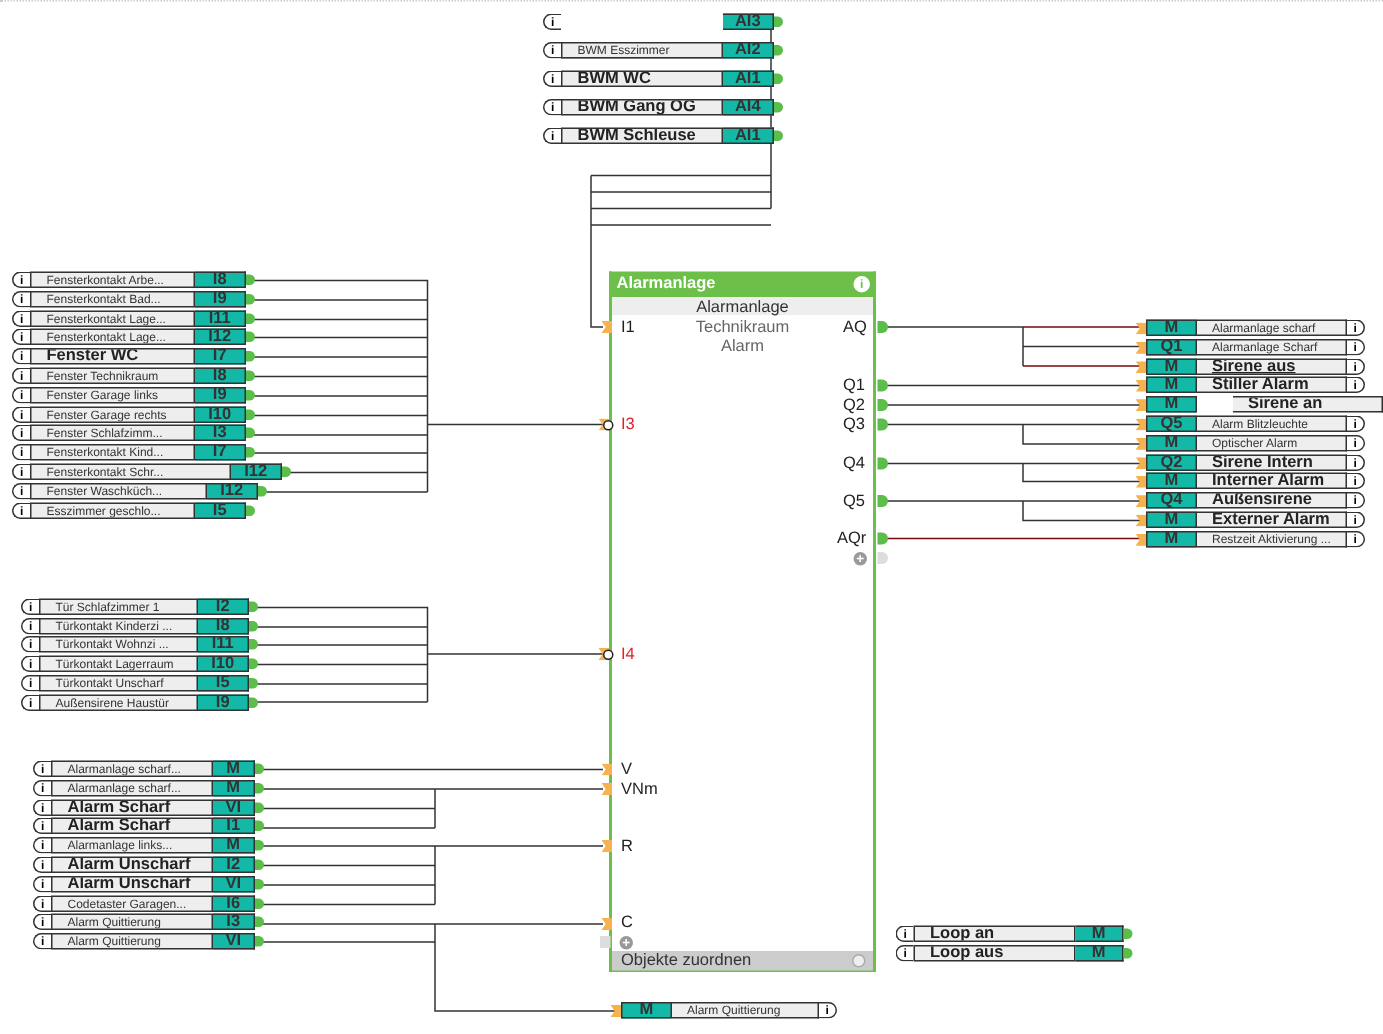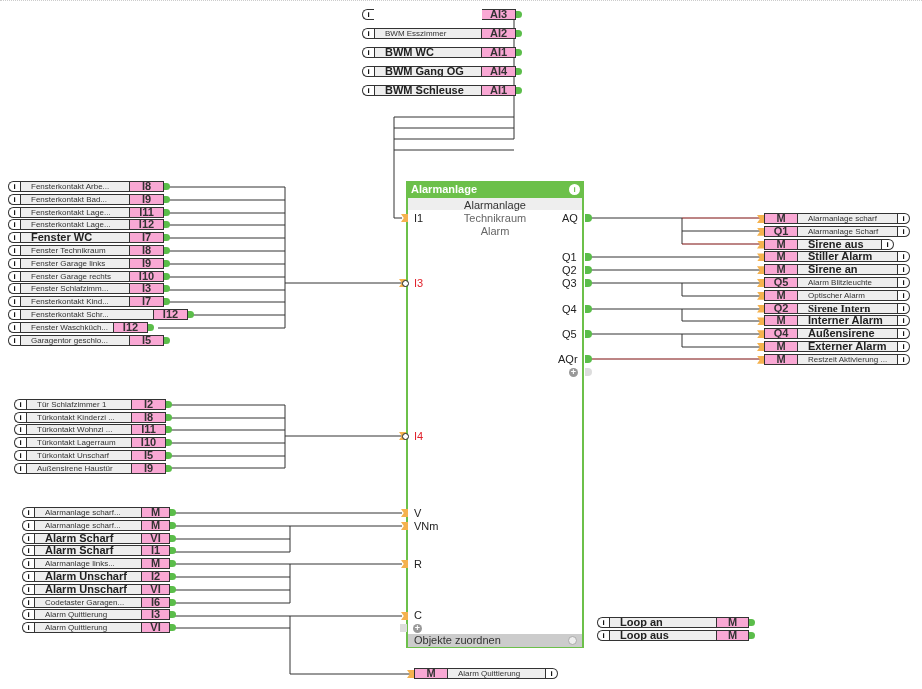--- a/index.html
+++ b/index.html
@@ -3,21 +3,21 @@
 <meta charset="utf-8">
 <style>
   html,body{margin:0;padding:0;background:#fff;}
   body{width:922px;height:689px;position:relative;overflow:hidden;font-family:"Liberation Sans",sans-serif;}
   .topline{position:absolute;left:0;top:0;width:922px;height:1px;border-top:1px dotted #ccc;}
   svg.wires{position:absolute;left:0;top:0;width:922px;height:689px;}
   .obj{position:absolute;height:11px;display:flex;align-items:stretch;font-size:8px;color:#333;}
   .obj .info{width:12px;height:11px;box-sizing:border-box;border:1px solid #333;border-right:none;border-radius:6px 0 0 6px;background:#fff;display:flex;align-items:center;justify-content:center;font-weight:bold;font-size:8px;color:#000;}
   .obj .name{box-sizing:border-box;border:1px solid #333;background:#eee;padding-left:10px;white-space:nowrap;overflow:hidden;line-height:9px;display:flex;align-items:center;}
   .obj .name.big{font-size:11px;font-weight:bold;color:#222;}
-  .obj .addr{box-sizing:border-box;border:1px solid #333;border-left:none;background:#f9a8d4;text-align:center;font-size:11px;font-weight:bold;line-height:9px;display:flex;align-items:center;justify-content:center;}
+  .obj .addr{box-sizing:border-box;border:1px solid #333;border-left:none;background:#14b8a6;text-align:center;font-size:11px;font-weight:bold;line-height:9px;display:flex;align-items:center;justify-content:center;}
   .obj .pin{width:6px;height:7px;margin-top:2px;background:#5bbd4a;border-radius:0 4px 4px 0;}
   .obj.right .info{border-radius:0 6px 6px 0;border:1px solid #333;border-left:none;}
   .obj.right .name{border-left:none;}
   .obj.right .addr{border-left:1px solid #333;}
   .block{position:absolute;left:406px;top:181px;width:178px;height:467px;border:2px solid #6cc04a;border-top:none;box-sizing:border-box;background:#fff;}
   .block-head{position:absolute;left:406px;top:181px;width:178px;height:17px;background:#6cc04a;color:#fff;font-weight:bold;font-size:11px;line-height:17px;padding-left:5px;box-sizing:border-box;}
   .block-info{position:absolute;right:4px;top:3px;width:11px;height:11px;border-radius:50%;background:#fff;color:#6cc04a;font-size:8px;text-align:center;line-height:11px;font-weight:bold;}
   .block-sub{position:absolute;left:408px;top:198px;width:174px;height:12px;background:#eee;}
   .desc{position:absolute;left:408px;width:174px;text-align:center;font-size:11px;color:#666;}
   .desc.first{color:#333;}
@@ -156,27 +156,27 @@
       <span class="pin"></span>
     </div>
     <div class="obj" style="left: 8px; top: 309px;">
       <span class="info">i</span>
       <span class="name" style="width: 134px;">Fensterkontakt  Schr...</span>
       <span class="addr" style="width: 34px;">I12</span>
       <span class="pin"></span>
     </div>
     <div class="obj" style="left: 8px; top: 321.8px;">
       <span class="info">i</span>
-      <span class="name" style="width: 94px;">Fenster  Waschküch...</span>
+      <span class="name" style="width: 118px;">Fenster  Waschküch...</span>
       <span class="addr" style="width: 34px;">I12</span>
       <span class="pin"></span>
     </div>
     <div class="obj" style="left: 8px; top: 334.6px;">
       <span class="info">i</span>
-      <span class="name" style="width: 110px;">Garagentor  geschlo...</span>
+      <span class="name" style="width: 110px;">Esszimmer  geschlo...</span>
       <span class="addr" style="width: 34px;">I5</span>
       <span class="pin"></span>
     </div>
   </div>
 <div id="door-objs">
     <div class="obj" style="left: 14px; top: 399px;">
       <span class="info">i</span>
       <span class="name" style="width: 106px;">Tür  Schlafzimmer 1</span>
       <span class="addr" style="width: 34px;">I2</span>
       <span class="pin"></span>
@@ -283,51 +283,51 @@
     </div>
     <div class="obj right" style="left: 757px; top: 225.8px;">
       <span class="inpin" style="position: relative; margin-top: 2px;"></span>
       <span class="addr" style="width: 34px;">Q1</span>
       <span class="name" style="width: 100px;">Alarmanlage Scharf</span>
       <span class="info">i</span>
     </div>
     <div class="obj right" style="left: 757px; top: 238.6px;">
       <span class="inpin" style="position: relative; margin-top: 2px;"></span>
       <span class="addr" style="width: 34px;">M</span>
-      <span class="name big" style="width: 84px; text-decoration: underline;">Sirene aus</span>
+      <span class="name big" style="width: 100px; text-decoration: underline;">Sirene aus</span>
       <span class="info">i</span>
     </div>
     <div class="obj right" style="left: 757px; top: 251.4px;">
       <span class="inpin" style="position: relative; margin-top: 2px;"></span>
       <span class="addr" style="width: 34px;">M</span>
       <span class="name big" style="width: 100px;">Stiller Alarm</span>
       <span class="info">i</span>
     </div>
     <div class="obj right" style="left: 757px; top: 264.2px;">
       <span class="inpin" style="position: relative; margin-top: 2px;"></span>
       <span class="addr" style="width: 34px;">M</span>
-      <span class="name big" style="width: 100px;">Sirene an</span>
+      <span class="name big" style="width: 100px; margin-left: 24px;">Sirene an</span>
       <span class="info">i</span>
     </div>
     <div class="obj right" style="left: 757px; top: 277px;">
       <span class="inpin" style="position: relative; margin-top: 2px;"></span>
       <span class="addr" style="width: 34px;">Q5</span>
       <span class="name" style="width: 100px;">Alarm Blitzleuchte</span>
       <span class="info">i</span>
     </div>
     <div class="obj right" style="left: 757px; top: 289.8px;">
       <span class="inpin" style="position: relative; margin-top: 2px;"></span>
       <span class="addr" style="width: 34px;">M</span>
       <span class="name" style="width: 100px;">Optischer Alarm</span>
       <span class="info">i</span>
     </div>
     <div class="obj right" style="left: 757px; top: 302.6px;">
       <span class="inpin" style="position: relative; margin-top: 2px;"></span>
       <span class="addr" style="width: 34px;">Q2</span>
-      <span class="name big" style="width: 100px; font-family: Liberation Serif, serif;">Sirene Intern</span>
+      <span class="name big" style="width: 100px;">Sirene Intern</span>
       <span class="info">i</span>
     </div>
     <div class="obj right" style="left: 757px; top: 315.4px;">
       <span class="inpin" style="position: relative; margin-top: 2px;"></span>
       <span class="addr" style="width: 34px;">M</span>
       <span class="name big" style="width: 100px;">Interner Alarm</span>
       <span class="info">i</span>
     </div>
     <div class="obj right" style="left: 757px; top: 328.2px;">
       <span class="inpin" style="position: relative; margin-top: 2px;"></span>

